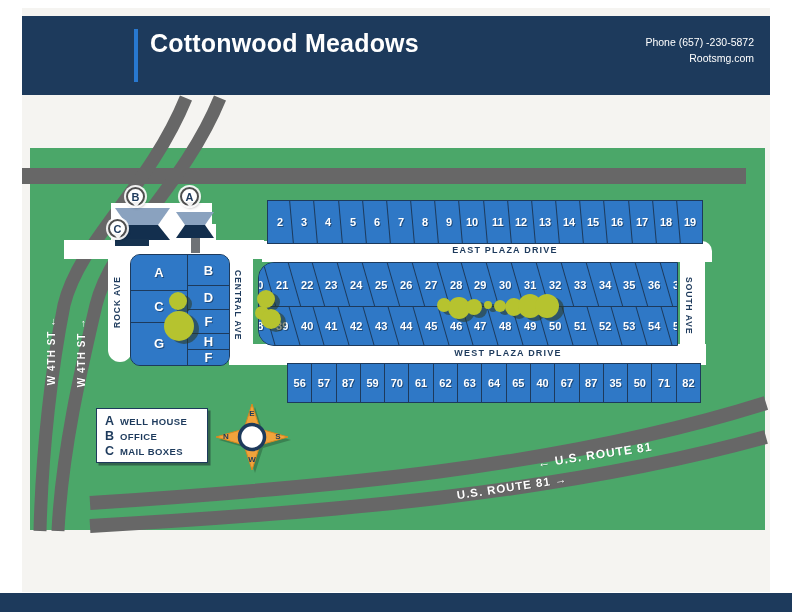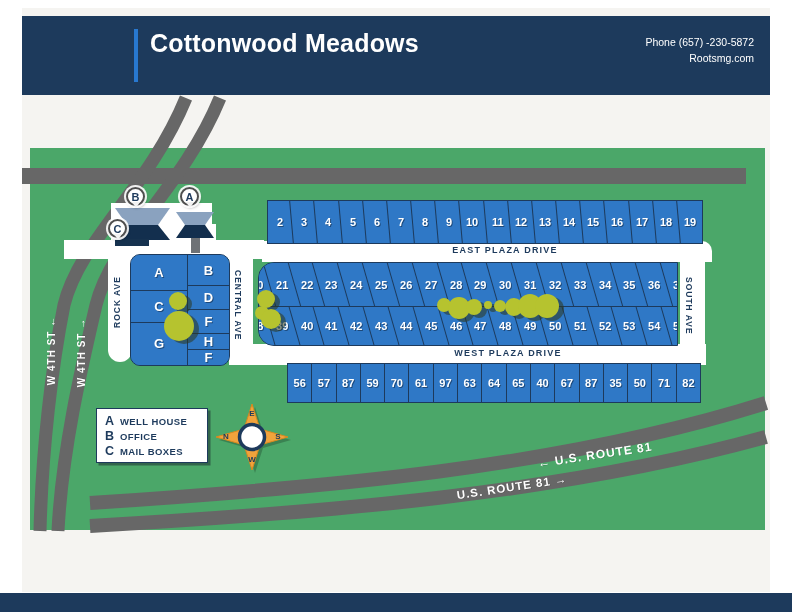--- a/index.html
+++ b/index.html
@@ -285,21 +285,21 @@
       <div class="cell">
         <span>59</span>
       </div>
       <div class="cell">
         <span>70</span>
       </div>
       <div class="cell">
         <span>61</span>
       </div>
       <div class="cell">
-        <span>97</span>
+        <span>62</span>
       </div>
       <div class="cell">
         <span>63</span>
       </div>
       <div class="cell">
         <span>64</span>
       </div>
       <div class="cell">
         <span>65</span>
       </div>

